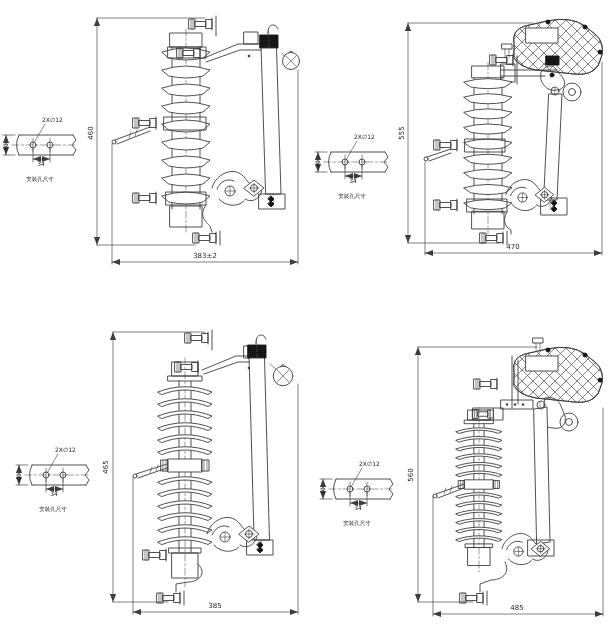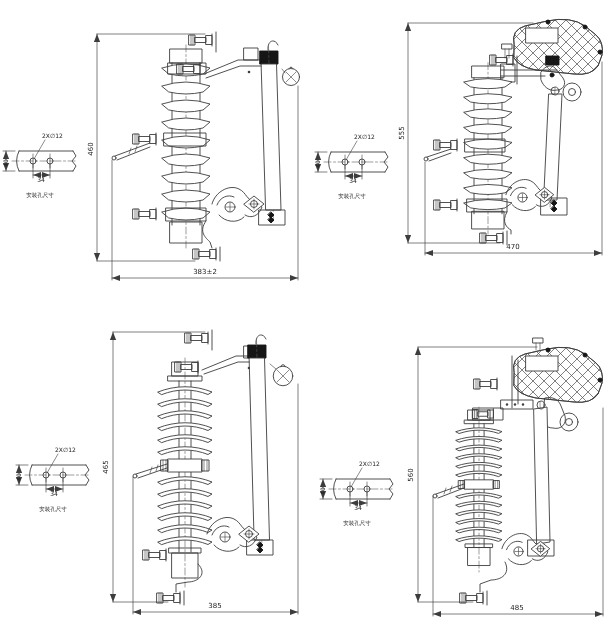--- a/index.html
+++ b/index.html
@@ -1,19 +1,19 @@
 <!DOCTYPE html>
 <html><head>
 <meta charset="utf-8">
 <style>
   html,body{margin:0;padding:0;background:#ffffff;}
   body{width:610px;height:625px;position:relative;overflow:hidden;
        font-family:"DejaVu Sans",sans-serif;}
   .panel{position:absolute;text-align:center;}
-  .p-tl{left:0;top:16px;}  .p-tr{left:305px;top:0;}
+  .p-tl{left:0;top:0;}  .p-tr{left:305px;top:0;}
   .p-bl{left:0;top:312px;} .p-br{left:305px;top:312px;}
   svg path,svg rect,svg circle,svg line,svg polyline,svg polygon{
     fill:none;stroke:#3d3d3d;stroke-width:.9;stroke-linecap:round;
     stroke-linejoin:round;vector-effect:non-scaling-stroke;}
   svg .thin{stroke-width:.6;}
   svg .dim{stroke-width:.65;}
   svg .cl{stroke-width:.6;stroke-dasharray:7 2.5 2 2.5;stroke:#5a5a5a;}
   svg .wf{fill:#ffffff;}
   svg .dk{fill:#161616;stroke:#161616;}
   svg .dot{fill:#3d3d3d;stroke:none;}

